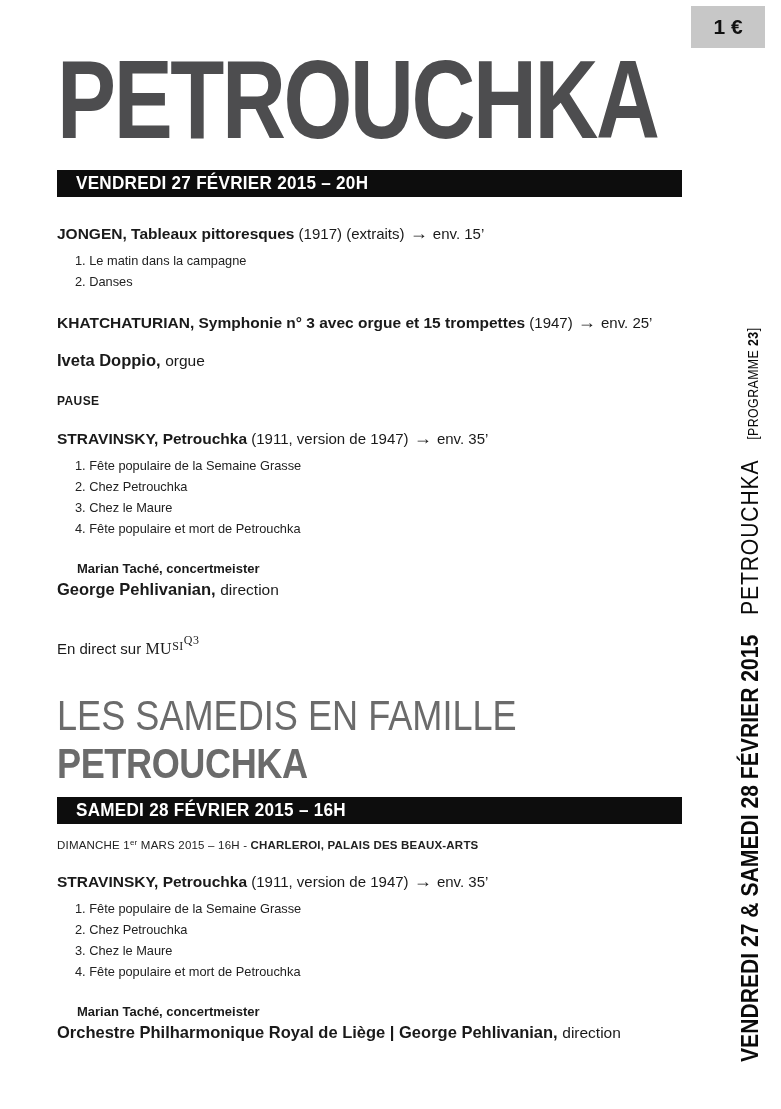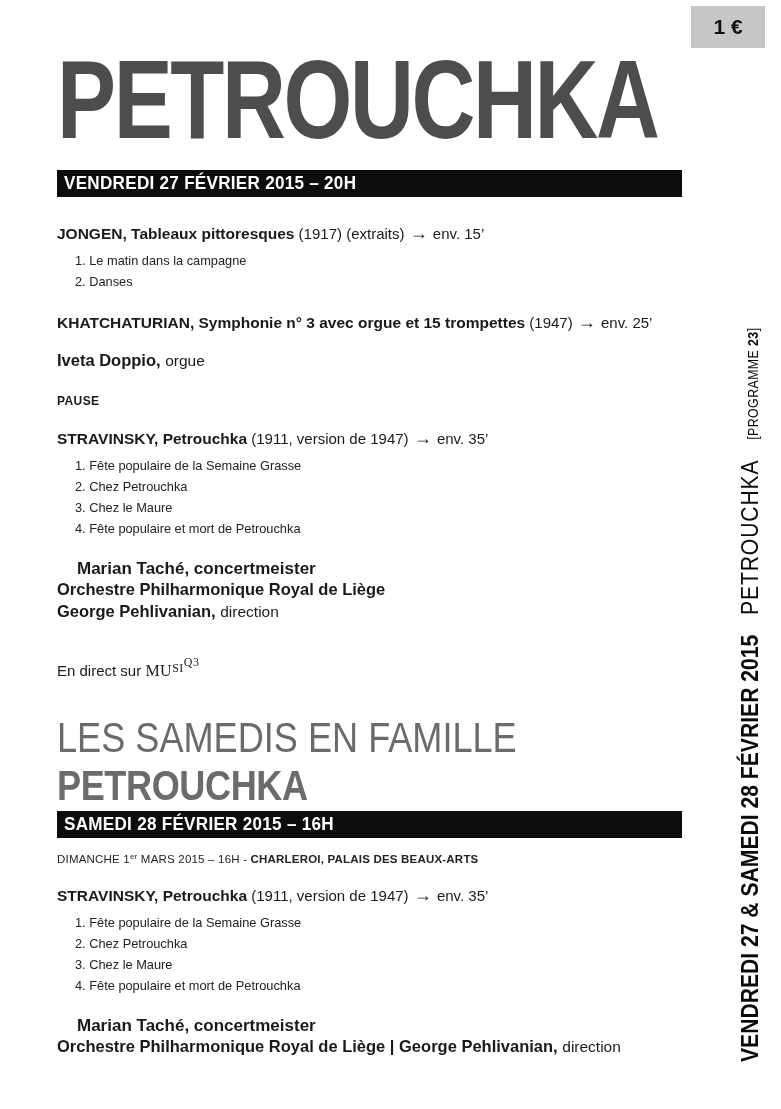--- a/index.html
+++ b/index.html
@@ -18,21 +18,21 @@
   .doc{position:absolute;left:57px;top:0;width:625px;}
 
   .main-title{
     margin:54px 0 0 0;font-size:112px;font-weight:800;color:#4d4d4f;
     letter-spacing:-3px;line-height:0.82;white-space:nowrap;
     transform:scaleX(0.79);transform-origin:left top;
   }
 
   .banner{
     margin-top:24px;height:27px;background:#0d0d0d;color:#ffffff;
-    display:flex;align-items:center;padding-left:7px;box-sizing:border-box;
+    display:flex;align-items:center;padding-left:19px;box-sizing:border-box;
   }
   .banner-text{
     font-weight:bold;font-size:19px;letter-spacing:0.3px;white-space:nowrap;
     transform:scaleX(0.9);transform-origin:left center;
   }
 
   .work-line{margin:0;font-size:15px;line-height:20px;}
   .work-line .b{font-weight:bold;font-size:15.5px;}
   .work-line .r{font-size:15px;}
   .arrow{font-size:18px;padding:0 1px;}
@@ -45,21 +45,21 @@
   .movements .mv{white-space:nowrap;}
   .tempo{margin:5px 0 0 18px;font-size:12.8px;line-height:21px;color:#222;}
 
   .soloist{margin-top:18px;font-size:16.5px;}
   .soloist .b{font-weight:bold;}
   .soloist .role{font-weight:normal;font-size:15.5px;}
 
   .pause{margin-top:24px;font-weight:bold;font-size:12px;letter-spacing:0.4px;}
 
   .performers{margin-top:20px;}
-  .small-bold{font-weight:bold;font-size:17px;line-height:19px;padding-left:20px;}
+  .small-bold{font-weight:bold;font-size:13px;line-height:19px;padding-left:20px;}
   .big-bold{font-weight:bold;font-size:16.5px;line-height:22px;}
   .role{font-weight:normal;font-size:15.5px;}
 
   .broadcast{margin-top:32px;font-size:15px;}
   .logo{font-family:"Liberation Serif", serif;font-size:16px;letter-spacing:0.5px;}
   .logo .si{vertical-align:4px;font-size:12px;}
   .logo .q3{vertical-align:10px;font-size:12px;}
 
   .family-subtitle{
     margin-top:36px;font-size:43px;color:#6b6b6b;font-weight:400;line-height:1;
@@ -133,36 +133,35 @@
     </p>
     <div class="movements">
       <div class="mv">1.  Fête populaire de la Semaine Grasse</div>
       <div class="mv">2.  Chez Petrouchka</div>
       <div class="mv">3.  Chez le Maure</div>
       <div class="mv">4.  Fête populaire et mort de Petrouchka</div>
     </div>
 
     <div class="performers">
       <div class="small-bold">Marian Taché, concertmeister</div>
-      <div class="big-bold">Orchestre Philharmonique Royal de Liège</div>
       <div class="big-bold">
         <span>George Pehlivanian,</span>
         <span class="role">direction</span>
       </div>
     </div>
 
     <div class="broadcast">
       <span>En direct sur</span>
       <span class="logo"><span>MU</span><span class="si">SI</span><span class="q3">Q3</span></span>
     </div>
 
     <div class="family-subtitle">LES SAMEDIS EN FAMILLE</div>
     <div class="family-title">PETROUCHKA</div>
 
-    <div class="banner" style="margin-top:4px;align-items:center;">
+    <div class="banner" style="margin-top:12px;align-items:center;">
       <span class="banner-text">SAMEDI 28 FÉVRIER 2015 – 16H</span>
     </div>
 
     <div class="sunday-line">
       <span>DIMANCHE 1</span><sup>er</sup>
       <span>MARS 2015 – 16H -</span>
       <span class="b">CHARLEROI, PALAIS DES BEAUX-ARTS</span>
     </div>
 
     <p class="work-line mt20">

